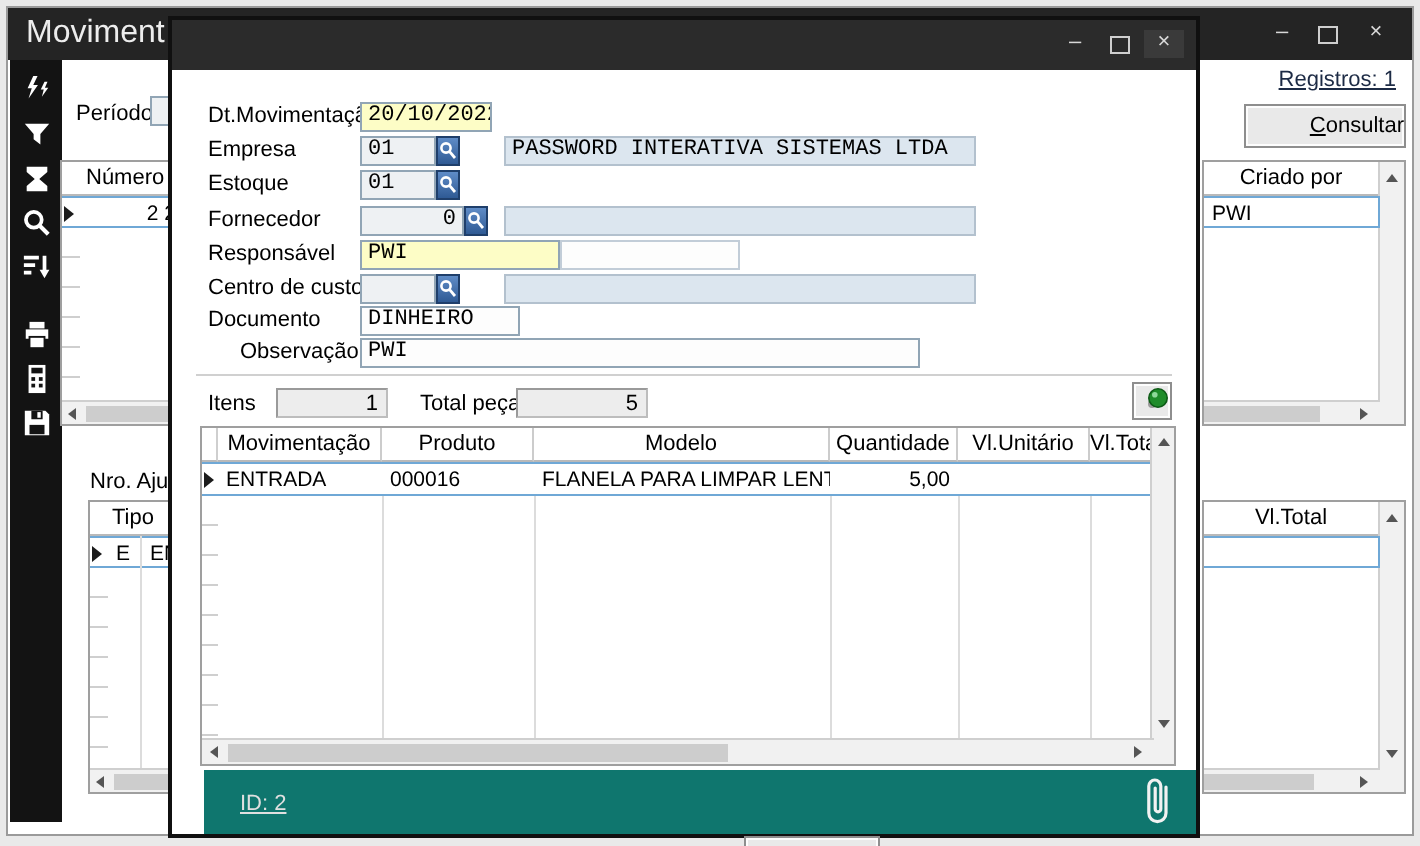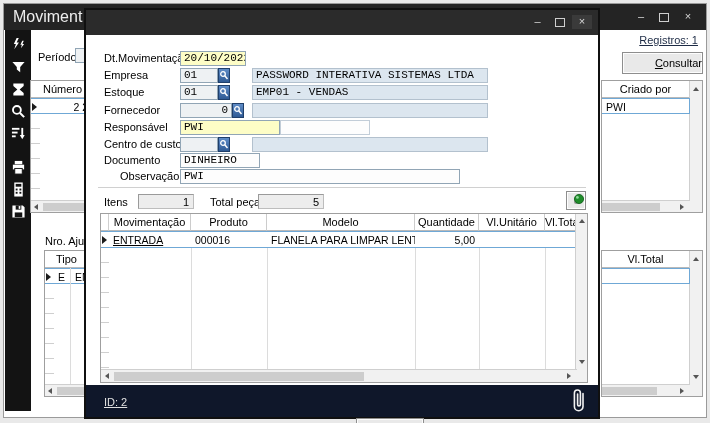--- a/index.html
+++ b/index.html
@@ -11,21 +11,21 @@
   .titlebar{position:absolute;left:0;right:0;top:0;height:26px;background:#242424;color:#ededed;}
   .titletext{position:absolute;left:9px;top:0;line-height:26px;font-size:16px;white-space:nowrap;}
   .winbtn{position:absolute;top:6px;width:18px;height:14px;text-align:center;line-height:13px;font-size:11px;color:#d8d8d8;}
   .winbtn.closebg{background:#3a3a3a;}
   .maxglyph{display:inline-block;width:8px;height:7px;border:1px solid #cfcfcf;margin-top:3px;}
   
   .dialog{position:absolute;left:84px;top:8px;width:516px;height:411px;background:#fff;border:2px solid #101010;box-sizing:border-box;z-index:10;}
   .dlgtitle{position:absolute;left:0;right:0;top:0;height:25px;background:#2b2b2b;}
   .dlgtitle .titletext{font-size:17px;color:#f4f4f4;line-height:25px;left:8px;}
   .client{position:absolute;left:0;right:0;top:25px;bottom:32px;background:#fff;}
-  .footer{position:absolute;left:0;right:0;bottom:0;height:32px;background:#0f172a;}
+  .footer{position:absolute;left:16px;right:0;bottom:0;height:32px;background:#0f766e;}
   
   .fld{position:absolute;box-sizing:border-box;height:15px;border:1px solid #91a5b5;background:#fdfdfd;
        font-family:"Liberation Mono","DejaVu Sans Mono",monospace;font-size:11px;line-height:13px;padding:0 3px;
        white-space:nowrap;overflow:hidden;color:#000;}
   .fld.yellow{background:#fdfdc6;}
   .fld.ro{background:#dce6ef;border-color:#b3c1ce;}
   .fld.gray{background:#eef1f3;}
   .fld.plain{border-color:#c2cdd8;}
   .fld.rt{text-align:right;}
   .lookup{position:absolute;width:12px;height:15px;background:linear-gradient(#5f8cc7,#2f5a94);border:1px solid #1f3f6b;box-sizing:border-box;padding:0;}
@@ -200,21 +200,20 @@
             <line x1="5.8" y1="5.8" x2="8.5" y2="9" stroke="#fff" stroke-width="1.4"></line>
           </svg></button>
       <div class="fld ro" style="left:166px;top:33px;width:236px;">PASSWORD INTERATIVA SISTEMAS LTDA</div>
 
       <div class="lbl" style="left:18px;top:51px;">Estoque</div>
       <div class="fld gray" style="left:94px;top:50px;width:38px;">01</div>
       <button class="lookup" style="left:132px;top:50px;"><svg width="10" height="11" viewBox="0 0 10 11">
             <circle cx="4" cy="4" r="2.3" fill="none" stroke="#fff" stroke-width="1.3"></circle>
             <line x1="5.8" y1="5.8" x2="8.5" y2="9" stroke="#fff" stroke-width="1.4"></line>
           </svg></button>
-      <div class="fld ro" style="left:166px;top:50px;width:236px;">EMP01 - VENDAS</div>
 
       <div class="lbl" style="left:18px;top:69px;">Fornecedor</div>
       <div class="fld gray rt" style="left:94px;top:68px;width:52px;">0</div>
       <button class="lookup" style="left:146px;top:68px;"><svg width="10" height="11" viewBox="0 0 10 11">
             <circle cx="4" cy="4" r="2.3" fill="none" stroke="#fff" stroke-width="1.3"></circle>
             <line x1="5.8" y1="5.8" x2="8.5" y2="9" stroke="#fff" stroke-width="1.4"></line>
           </svg></button>
       <div class="fld ro" style="left:166px;top:68px;width:236px;"></div>
 
       <div class="lbl" style="left:18px;top:86px;">Responsável</div>
@@ -259,21 +258,21 @@
         <div class="vline" style="left:90px;top:17px;bottom:13px;"></div>
         <div class="vline" style="left:166px;top:17px;bottom:13px;"></div>
         <div class="vline" style="left:314px;top:17px;bottom:13px;"></div>
         <div class="vline" style="left:378px;top:17px;bottom:13px;"></div>
         <div class="vline" style="left:444px;top:17px;bottom:13px;"></div>
         <div class="indcol" style="left:0;top:17px;width:8px;bottom:13px;"></div>
         <div class="rowlines" style="left:0;top:34px;width:8px;bottom:13px;"></div>
 
         <div class="selrow" style="left:0;top:17px;width:476px;height:17px;">
           <div class="rowind" style="left:1px;top:4px;"></div>
-          <div class="gcell" style="left:8px;width:82px;text-decoration:underline;">ENTRADA</div>
+          <div class="gcell" style="left:8px;width:82px;">ENTRADA</div>
           <div class="gcell" style="left:90px;width:76px;">000016</div>
           <div class="gcell" style="left:166px;width:148px;">FLANELA PARA LIMPAR LENTES</div>
           <div class="gcell" style="left:314px;width:64px;text-align:right;">5,00</div>
           <div class="gcell" style="left:378px;width:66px;text-align:right;"></div>
           <div class="gcell" style="left:444px;width:32px;text-align:right;"></div>
         </div>
 
         <div class="scrollv" style="right:0;top:0;width:12px;bottom:0;">
           <div class="tri up" style="left:3px;top:5px;"></div>
           <div class="tri down" style="left:3px;bottom:18px;"></div>

